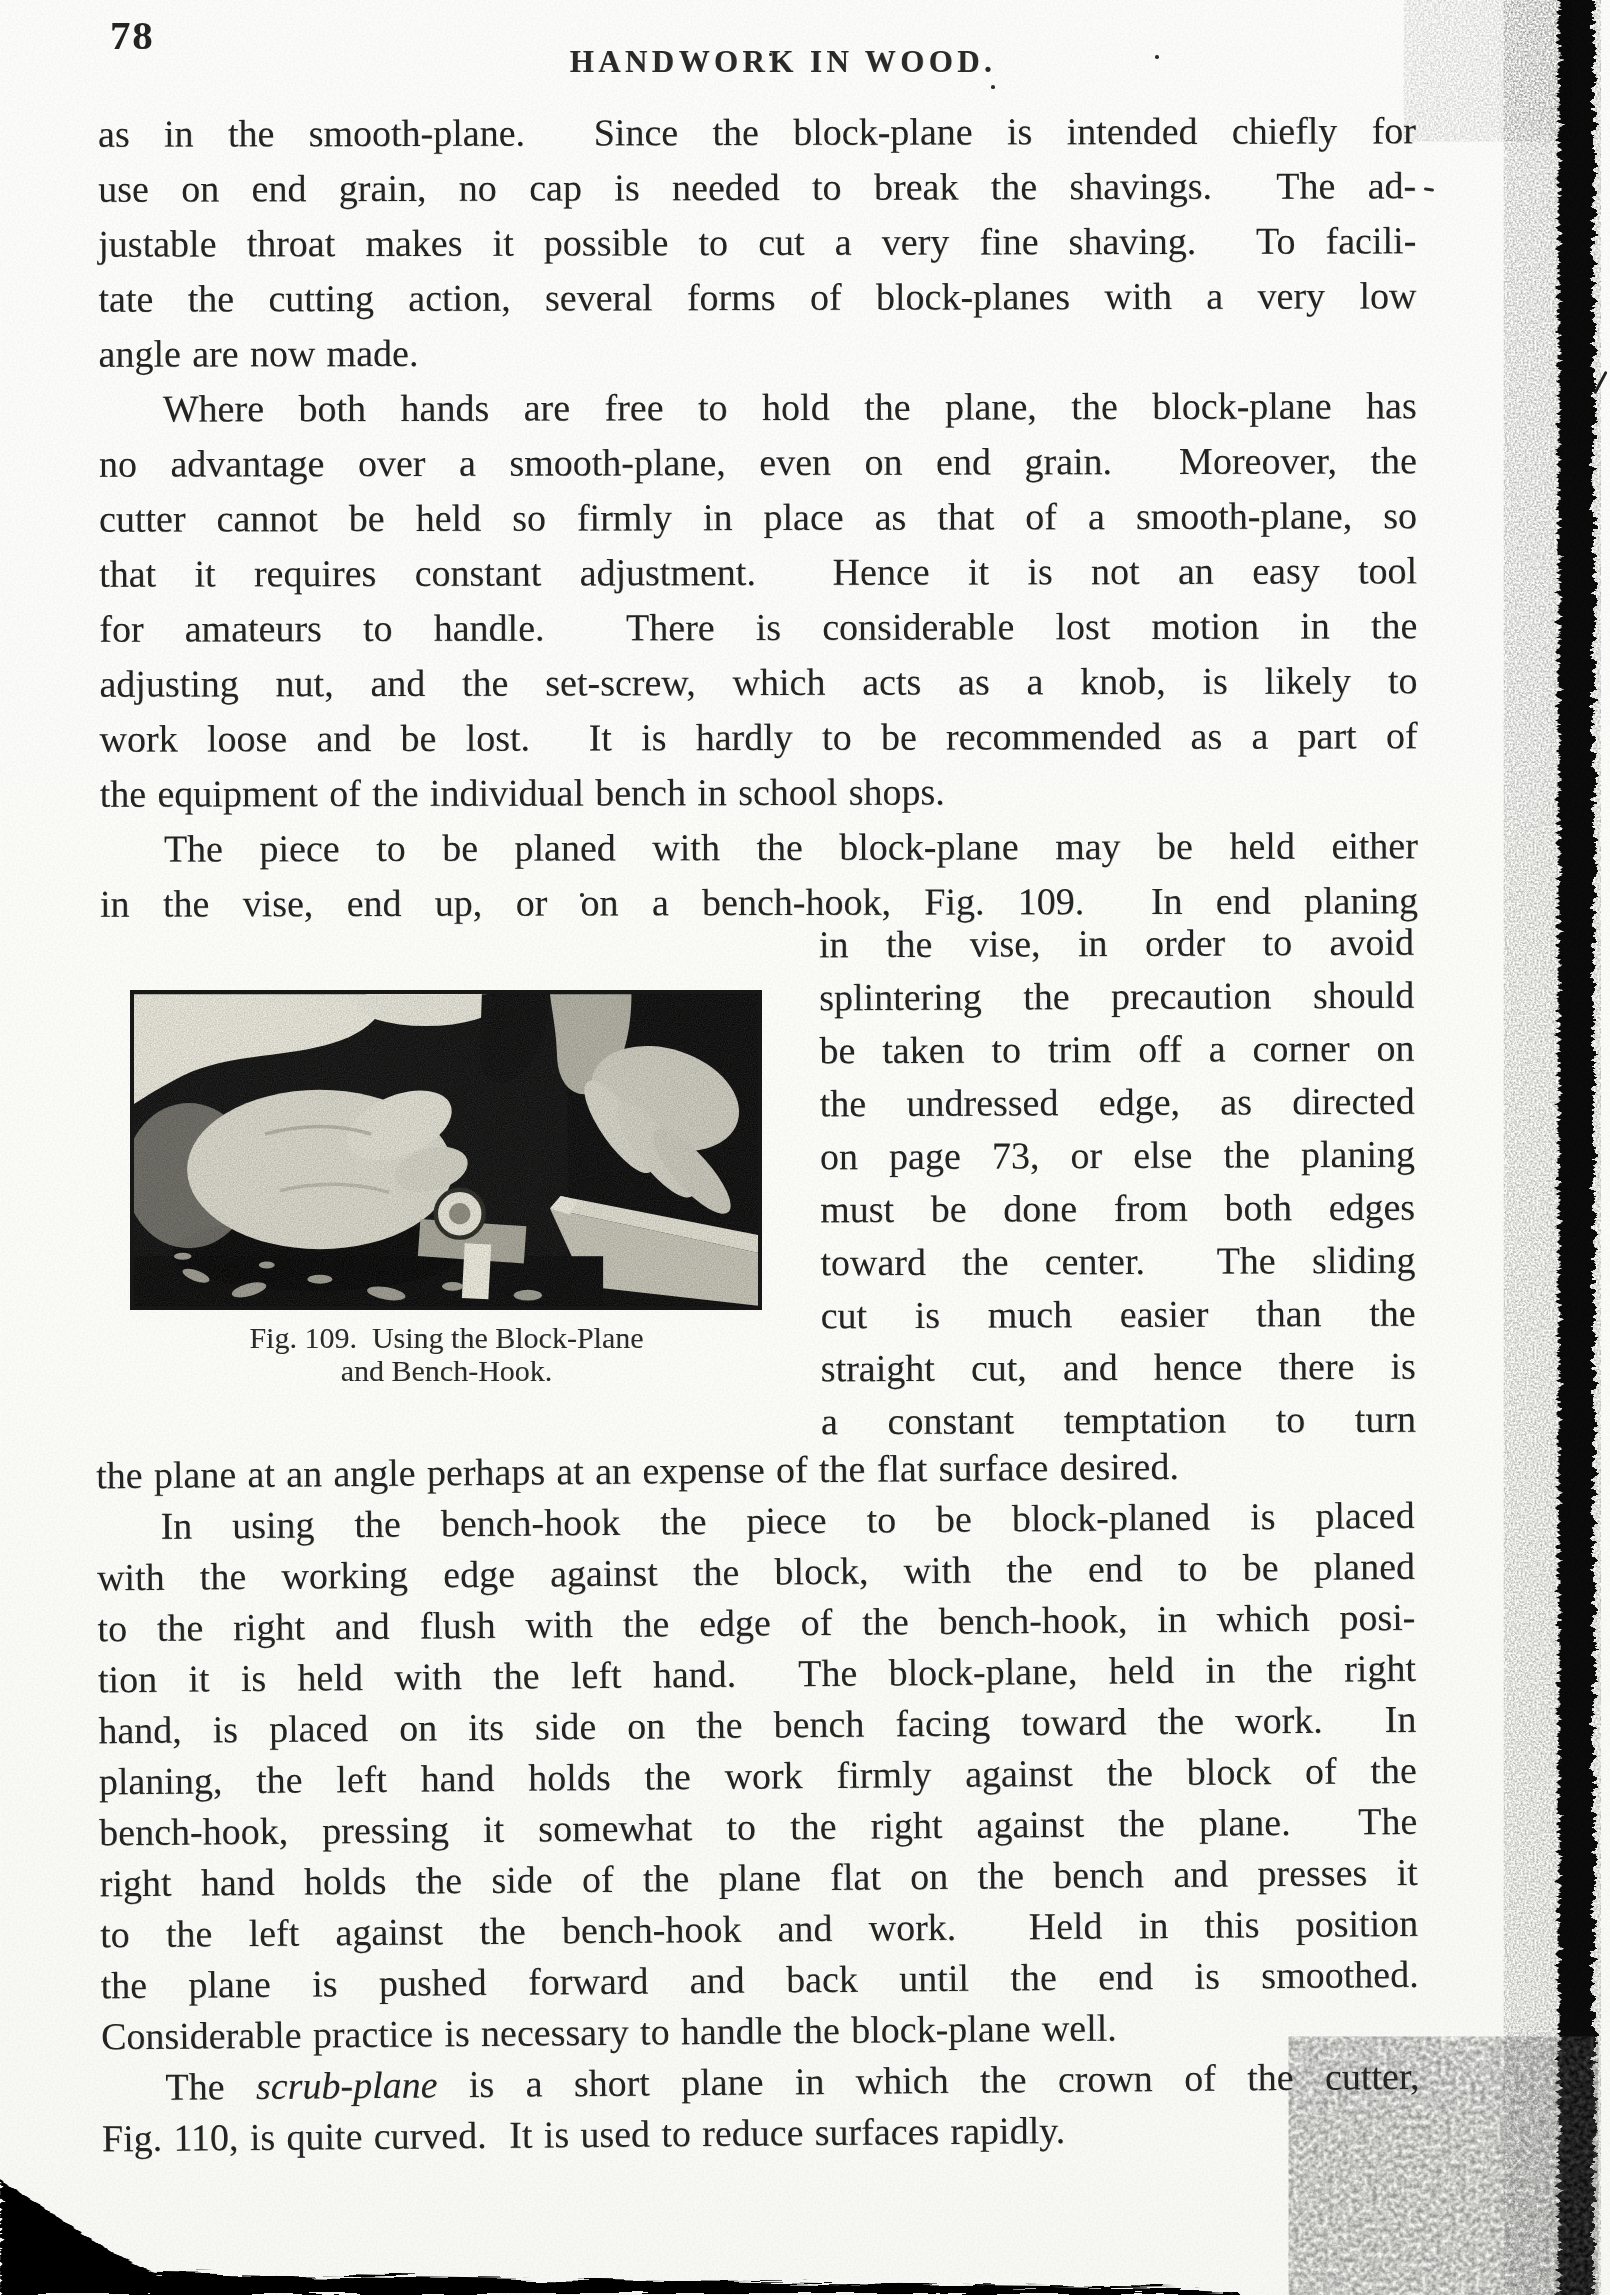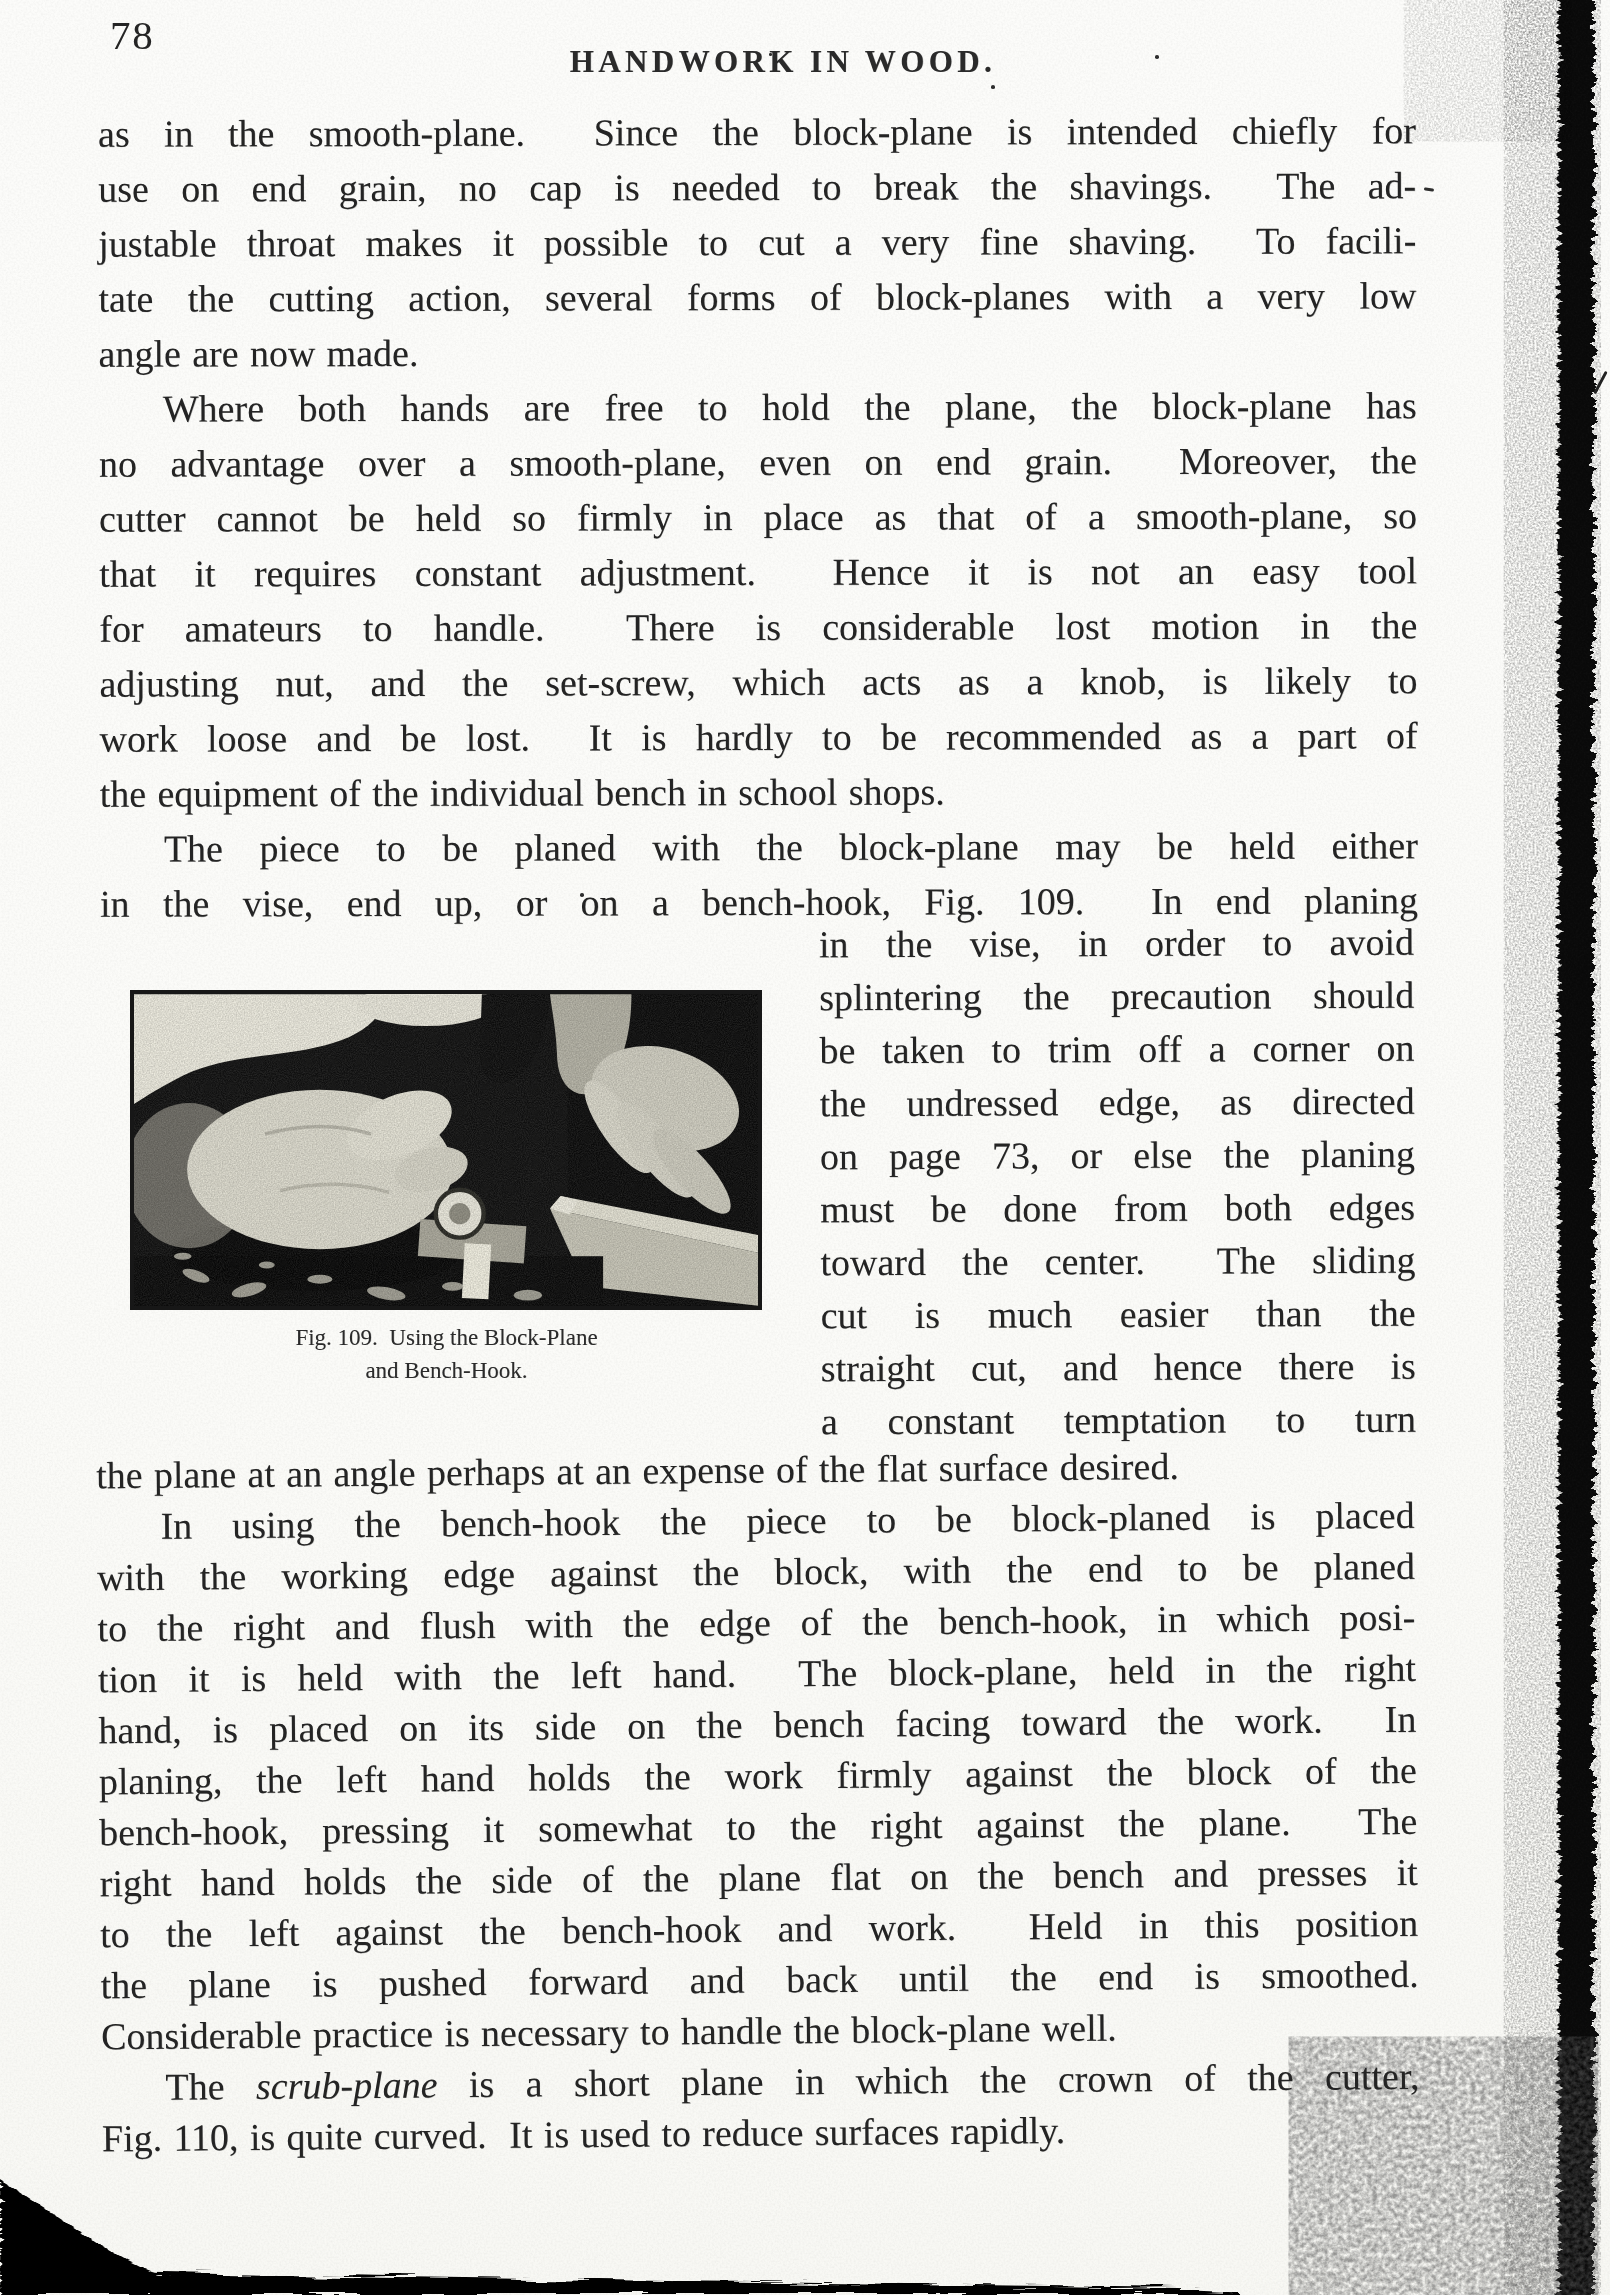--- a/index.html
+++ b/index.html
@@ -17,35 +17,35 @@
   .endline{text-align-last:left;}
   .indent{text-indent:64px;}
   .it{font-style:italic;}
   #blockA{position:absolute;left:99px;top:105px;width:1318px;transform:rotate(-0.15deg);}
   #blockA .tline{height:55px;line-height:55px;}
   #colC{position:absolute;left:820px;top:917px;width:595px;transform:rotate(-0.25deg);}
   #colC .tline{height:53px;line-height:53px;}
   #blockB{position:absolute;left:99px;top:1444px;width:1318px;transform:rotate(-0.5deg);transform-origin:55% 50%;}
   #blockB .tline{height:51px;line-height:51px;}
   
-  .page-number{position:absolute;left:110px;top:10.6px;font-size:41px;font-weight:normal;letter-spacing:1.8px;}
+  .page-number{position:absolute;left:110px;top:10.6px;font-size:41px;font-weight:bold;letter-spacing:1.8px;}
   .running-title{
     position:absolute;left:99px;top:19.5px;width:1318px;text-align:center;text-indent:50px;
     font-size:31px;font-weight:bold;letter-spacing:4.4px;color:#2a2a2a;
     text-shadow:0.4px 0.4px 0 rgba(30,30,30,0.3);
     margin-top:24px;
   }
   
   .figure-frame{
     position:absolute;left:130px;top:990px;width:624px;height:312px;
     border:4.4px solid #171717;background:#101010;box-sizing:content-box;
   }
   .figure-caption{
     position:absolute;left:130px;top:1321px;width:633px;text-align:center;
-    font-size:23px;line-height:33px;color:#2b2b2b;
+    font-size:30px;line-height:33px;color:#2b2b2b;
     text-shadow:0.3px 0.3px 0 rgba(30,30,30,0.25);
   }
   
   .artifacts,.grain{position:absolute;left:0;top:0;pointer-events:none;}
   .speck{position:absolute;background:#2e2e2e;border-radius:50%;}
 </style>
 </head>
 <body>
 
 <div class="page">

